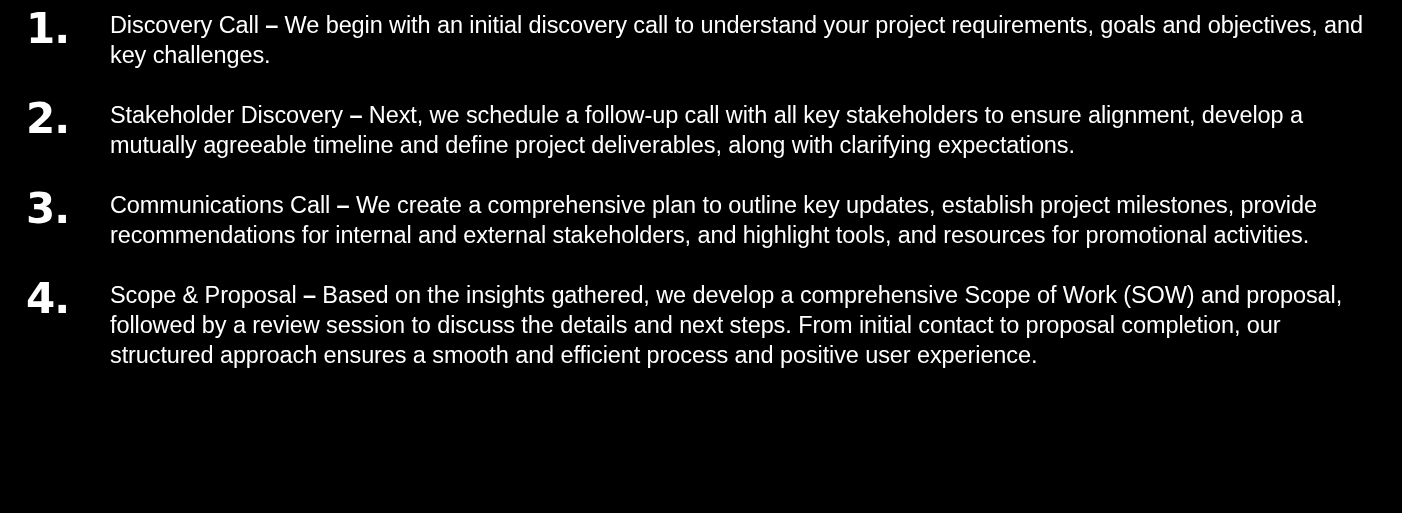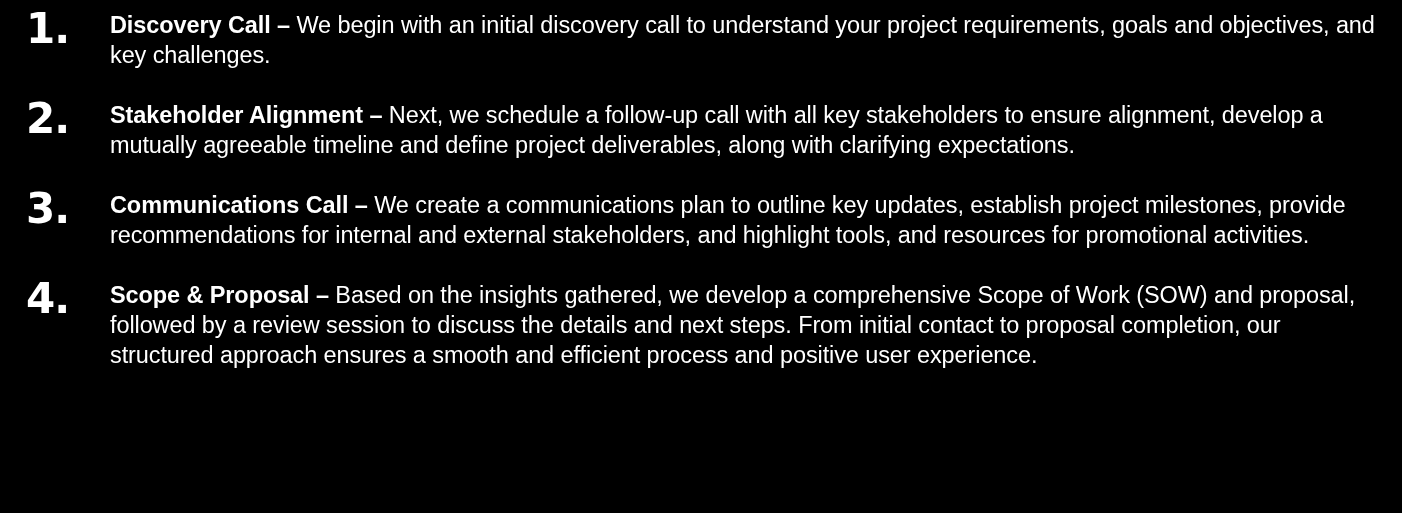--- a/index.html
+++ b/index.html
@@ -41,21 +41,21 @@
   .step-body {
     flex: 1 1 auto;
     font-size: 23.5px;
     line-height: 30px;
     color: #ffffff;
     letter-spacing: -0.1px;
     font-weight: 400;
     padding-top: 4px;
   }
   .step-title {
-    font-weight: 700;
+    font-weight: 400;
   }
   .dash {
     font-weight: 700;
   }
   
   .step-1 { margin-bottom: 26px; }
   .step-2 { margin-bottom: 26px; }
   .step-3 { margin-bottom: 26px; }
 </style>
 </head>
@@ -63,26 +63,26 @@
 
 <div class="page">
 
   <div class="step step-1">
     <div class="step-number">1.</div>
     <div class="step-body"><span class="step-title">Discovery Call</span><span class="dash"> – </span><span>We begin with an initial discovery call to understand your project requirements, goals and objectives, and key challenges.</span></div>
   </div>
 
   <div class="step step-2">
     <div class="step-number">2.</div>
-    <div class="step-body"><span class="step-title">Stakeholder Alignment</span><span class="dash"> – </span><span>Next, we schedule a follow-up call with all key stakeholders to ensure alignment, develop a mutually agreeable timeline and define project deliverables, along with clarifying expectations.</span></div>
+    <div class="step-body"><span class="step-title">Stakeholder Discovery</span><span class="dash"> – </span><span>Next, we schedule a follow-up call with all key stakeholders to ensure alignment, develop a mutually agreeable timeline and define project deliverables, along with clarifying expectations.</span></div>
   </div>
 
   <div class="step step-3">
     <div class="step-number">3.</div>
-    <div class="step-body"><span class="step-title">Communications Call</span><span class="dash"> – </span><span>We create a communications plan to outline key updates, establish project milestones, provide recommendations for internal and external stakeholders, and highlight tools, and resources for promotional activities.</span></div>
+    <div class="step-body"><span class="step-title">Communications Call</span><span class="dash"> – </span><span>We create a comprehensive plan to outline key updates, establish project milestones, provide recommendations for internal and external stakeholders, and highlight tools, and resources for promotional activities.</span></div>
   </div>
 
   <div class="step step-4">
     <div class="step-number">4.</div>
     <div class="step-body"><span class="step-title">Scope &amp; Proposal</span><span class="dash"> – </span><span>Based on the insights gathered, we develop a comprehensive Scope of Work (SOW) and proposal, followed by a review session to discuss the details and next steps. From initial contact to proposal completion, our structured approach ensures a smooth and efficient process and positive user experience.</span></div>
   </div>
 
 </div>
 
 </body></html>

